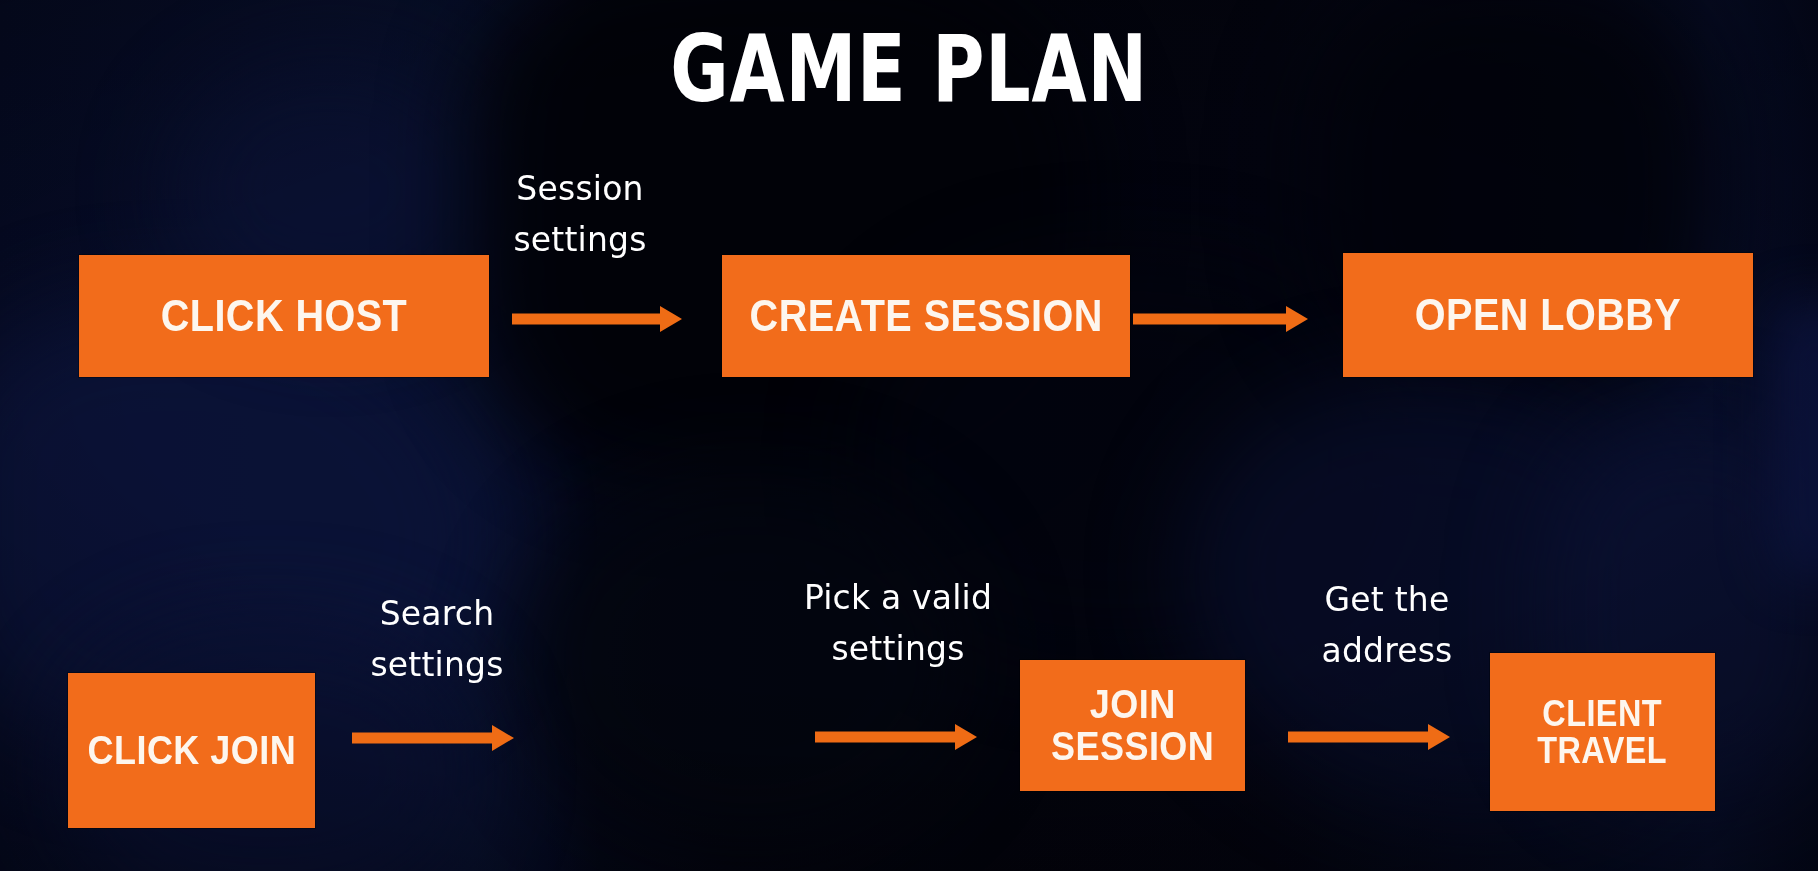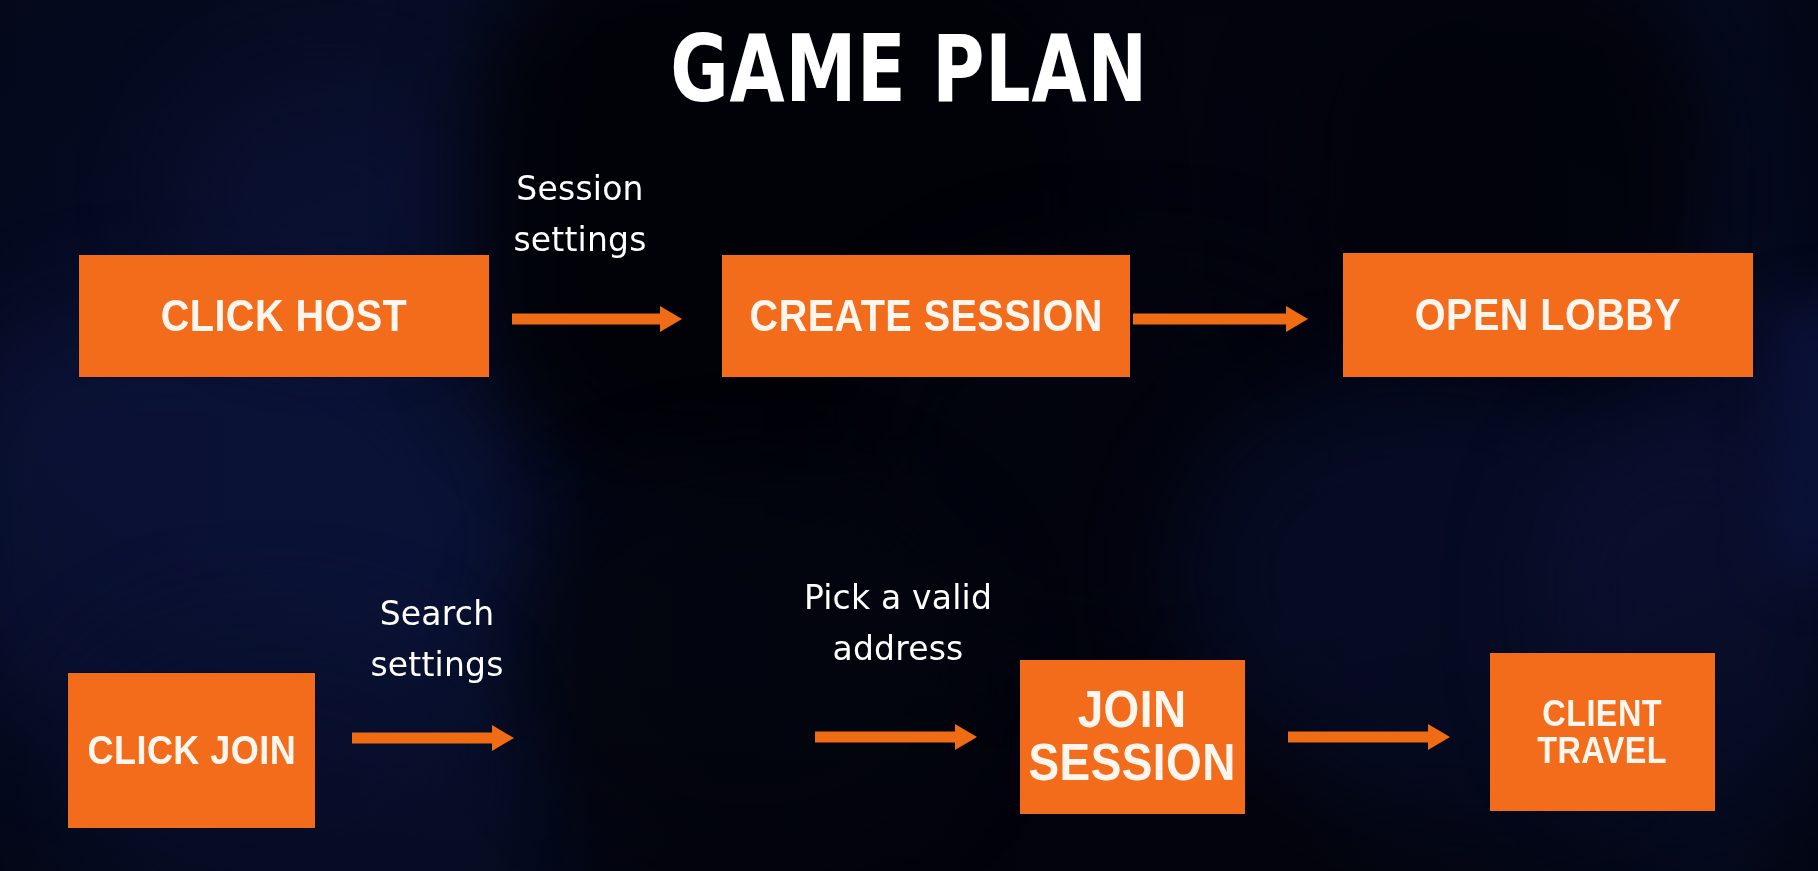--- a/index.html
+++ b/index.html
@@ -174,32 +174,34 @@
   <div class="label" style="left:357px; top:588px; width:160px;">Search
 settings</div>
 
   <div class="arrow" style="left:352px; top:725px; width:162px;">
     <div class="shaft" style="width:142px;"></div>
     <div class="head"></div>
   </div>
 
 
   <div class="label" style="left:798px; top:572px; width:200px;">Pick a valid
-address</div>
+settings</div>
 
   <div class="arrow" style="left:815px; top:724px; width:162px;">
     <div class="shaft" style="width:142px;"></div>
     <div class="head"></div>
   </div>
 
-  <div class="box" style="left:1020px; top:660px; width:225px; height:154px; font-size:51px;">
+  <div class="box" style="left:1020px; top:660px; width:225px; height:131px; font-size:40px;">
     <span class="box-inner">JOIN
 SESSION</span>
   </div>
 
+  <div class="label" style="left:1302px; top:574px; width:170px;">Get the
+address</div>
 
   <div class="arrow" style="left:1288px; top:724px; width:162px;">
     <div class="shaft" style="width:142px;"></div>
     <div class="head"></div>
   </div>
 
   <div class="box" style="left:1490px; top:653px; width:225px; height:158px; font-size:36px;">
     <span class="box-inner">CLIENT
 TRAVEL</span>
   </div>

